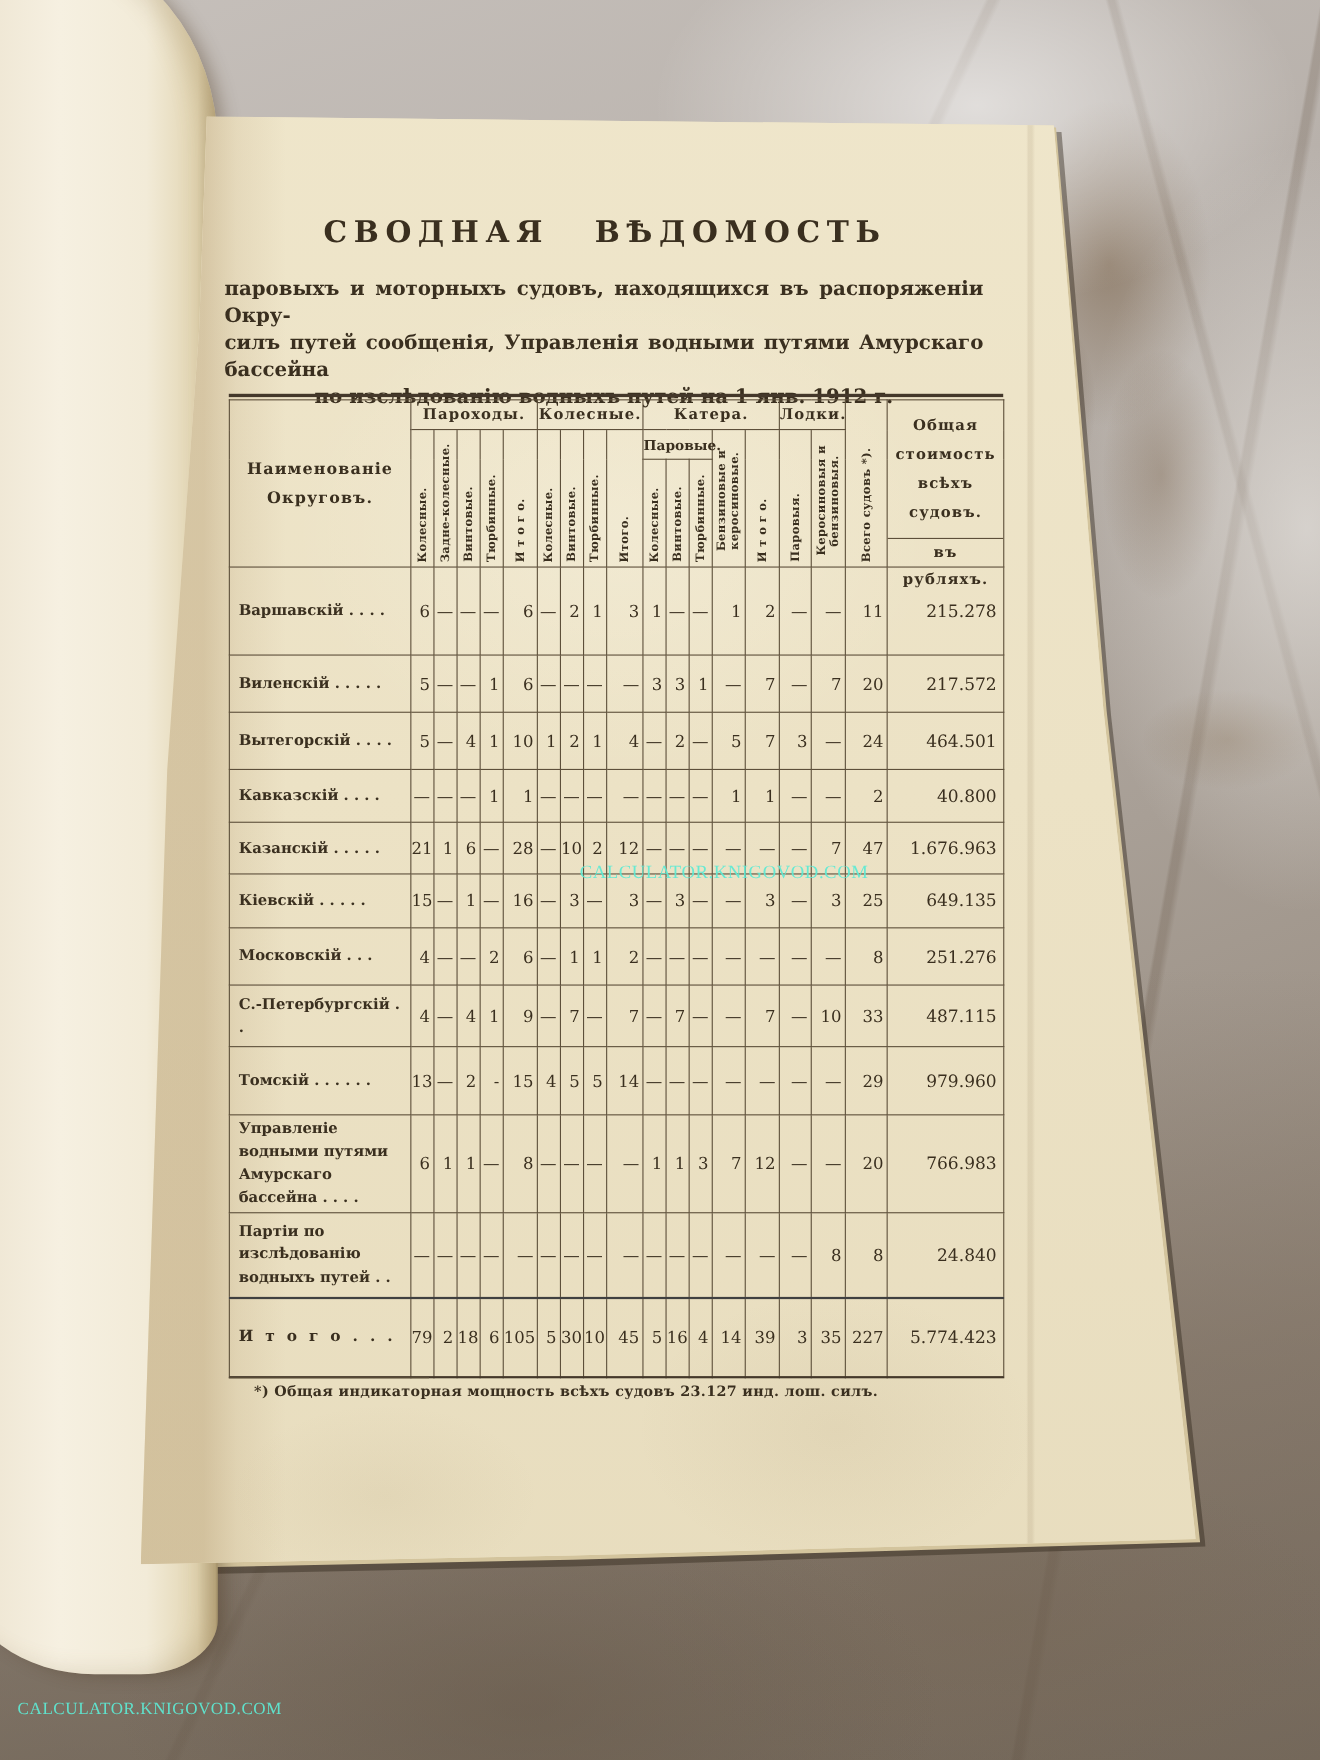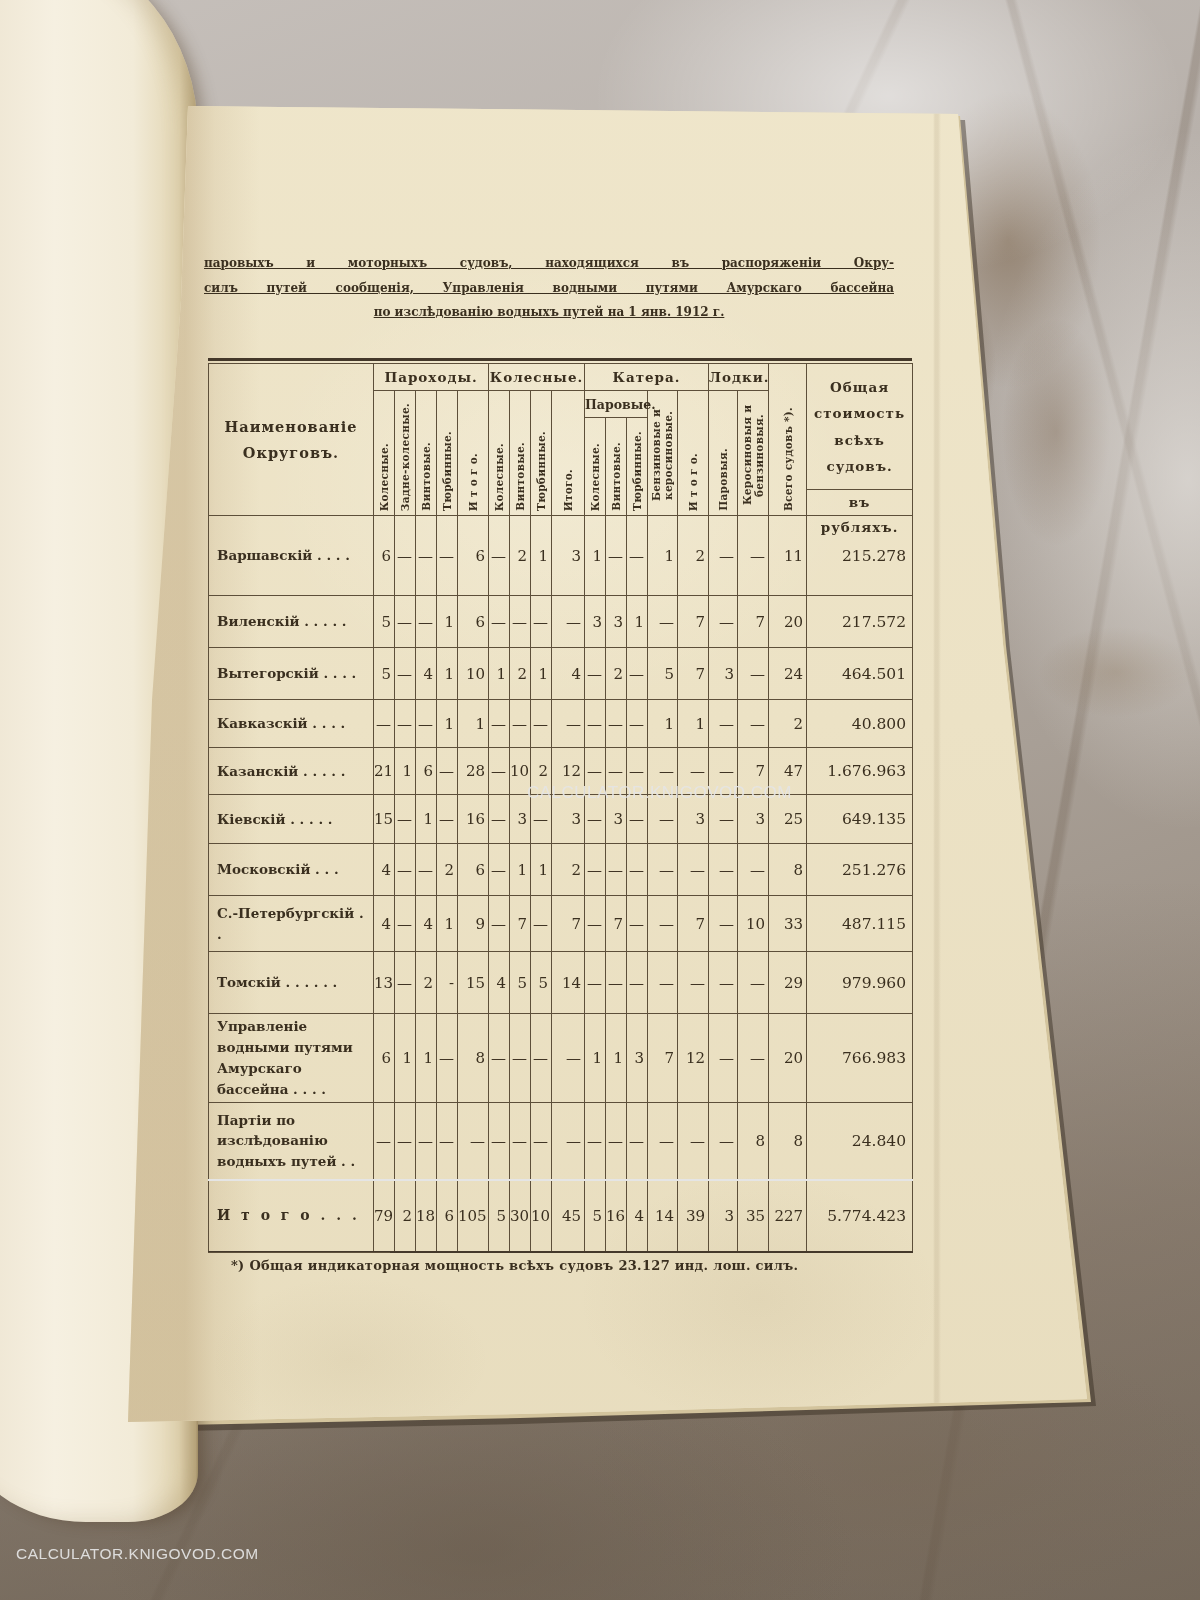--- a/index.html
+++ b/index.html
@@ -46,21 +46,21 @@
     border-top-right-radius:150px 180px;
     border-bottom-right-radius:70px 50px;
     border-bottom-left-radius:120px 90px;
     box-shadow:10px 4px 16px -4px rgba(70,50,25,.38), inset -14px 0 22px rgba(130,105,60,.22);}
 
   
   .content{position:absolute;inset:0;color:#3a2f1f;}
   .title{position:absolute;left:205px;top:196px;width:690px;text-align:center;
     font-size:27px;font-weight:700;letter-spacing:6px;word-spacing:26px;white-space:nowrap;}
   .intro{position:absolute;left:204px;top:251px;width:690px;
-    font-size:12px;line-height:24.5px;font-weight:700;text-decoration:underline;}
+    font-size:18px;line-height:24.5px;font-weight:700;}
   .intro .l{text-align:justify;text-align-last:justify;}
   .intro .l.last{text-align:center;text-align-last:center;}
 
   .tablewrap{position:absolute;left:208px;top:358px;width:704px;}
   .dblrule{border-top:3px solid #44382a;height:2px;}
   table{width:704px;border-collapse:collapse;table-layout:fixed;color:#3a2f1f;
     border:1.5px solid #4e4230;border-top:1.5px solid #44382a;border-bottom:2.5px solid #44382a;}
   th,td{border:1px solid #5d4f3a;padding:0;}
   thead th{font-weight:700;}
   .grp{font-size:13.5px;height:27px;text-align:center;letter-spacing:1px;}
@@ -75,42 +75,43 @@
   .totalcol .vt{max-height:146px;}
   .costhead{vertical-align:top;}
   .cost-inner{display:flex;flex-direction:column;height:151px;}
   .cost-top{flex:1;display:flex;align-items:center;justify-content:center;text-align:center;
     font-size:13.5px;line-height:1.95;font-weight:700;padding:2px 6px;}
   .cost-unit{border-top:1px solid #5d4f3a;height:25px;line-height:25px;
     font-size:13.5px;font-weight:700;}
   td.rowname{font-size:13.5px;font-weight:600;padding:2px 2px 2px 8px;line-height:1.55;}
   td.num{font-size:15px;text-align:right;padding-right:3px;font-weight:500;}
   td.cost{font-size:15.5px;text-align:right;padding-right:6px;}
-  tfoot tr{border-top:2px solid #e5e5e5;}
+  tfoot tr{border-top:2px solid #404040;}
   tfoot td{height:66px;}
   tfoot td.rowname{letter-spacing:3px;font-size:14px;}
 
   .footrule{position:absolute;left:208px;top:1252px;width:182px;border-top:1.5px solid #5d4f3a;}
   .footnote{position:absolute;left:231px;top:1258px;font-size:13px;font-weight:600;letter-spacing:.3px;}
 
-  .wm{position:absolute;color:#e5e5e5;font-family:Liberation Sans, sans-serif;opacity:.93;}
+  .wm{position:absolute;color:#5eead4;font-family:Liberation Serif, serif;opacity:.93;}
   .wm.center{left:527px;top:783px;font-size:17px;letter-spacing:.5px;}
   .wm.corner{left:16px;top:1545px;font-size:15.5px;letter-spacing:.5px;}
 </style>
 </head>
 <body>
 
 <div id="canvas">
   <div class="marble"></div>
   <div class="page-shadow"></div>
   <div class="page-under"></div>
   <div class="left-stack"></div>
   <div class="page"></div>
 
   <div class="content">
+    <div class="title">СВОДНАЯ ВѢДОМОСТЬ</div>
 
     <div class="intro">
       <div class="l">паровыхъ и моторныхъ судовъ, находящихся въ распоряженіи Окру-</div>
       <div class="l">силъ путей сообщенія, Управленія водными путями Амурскаго бассейна</div>
       <div class="l last">по изслѣдованію водныхъ путей на 1 янв. 1912 г.</div>
     </div>
 
     <div class="tablewrap">
       <div class="dblrule"></div>
       <table>

